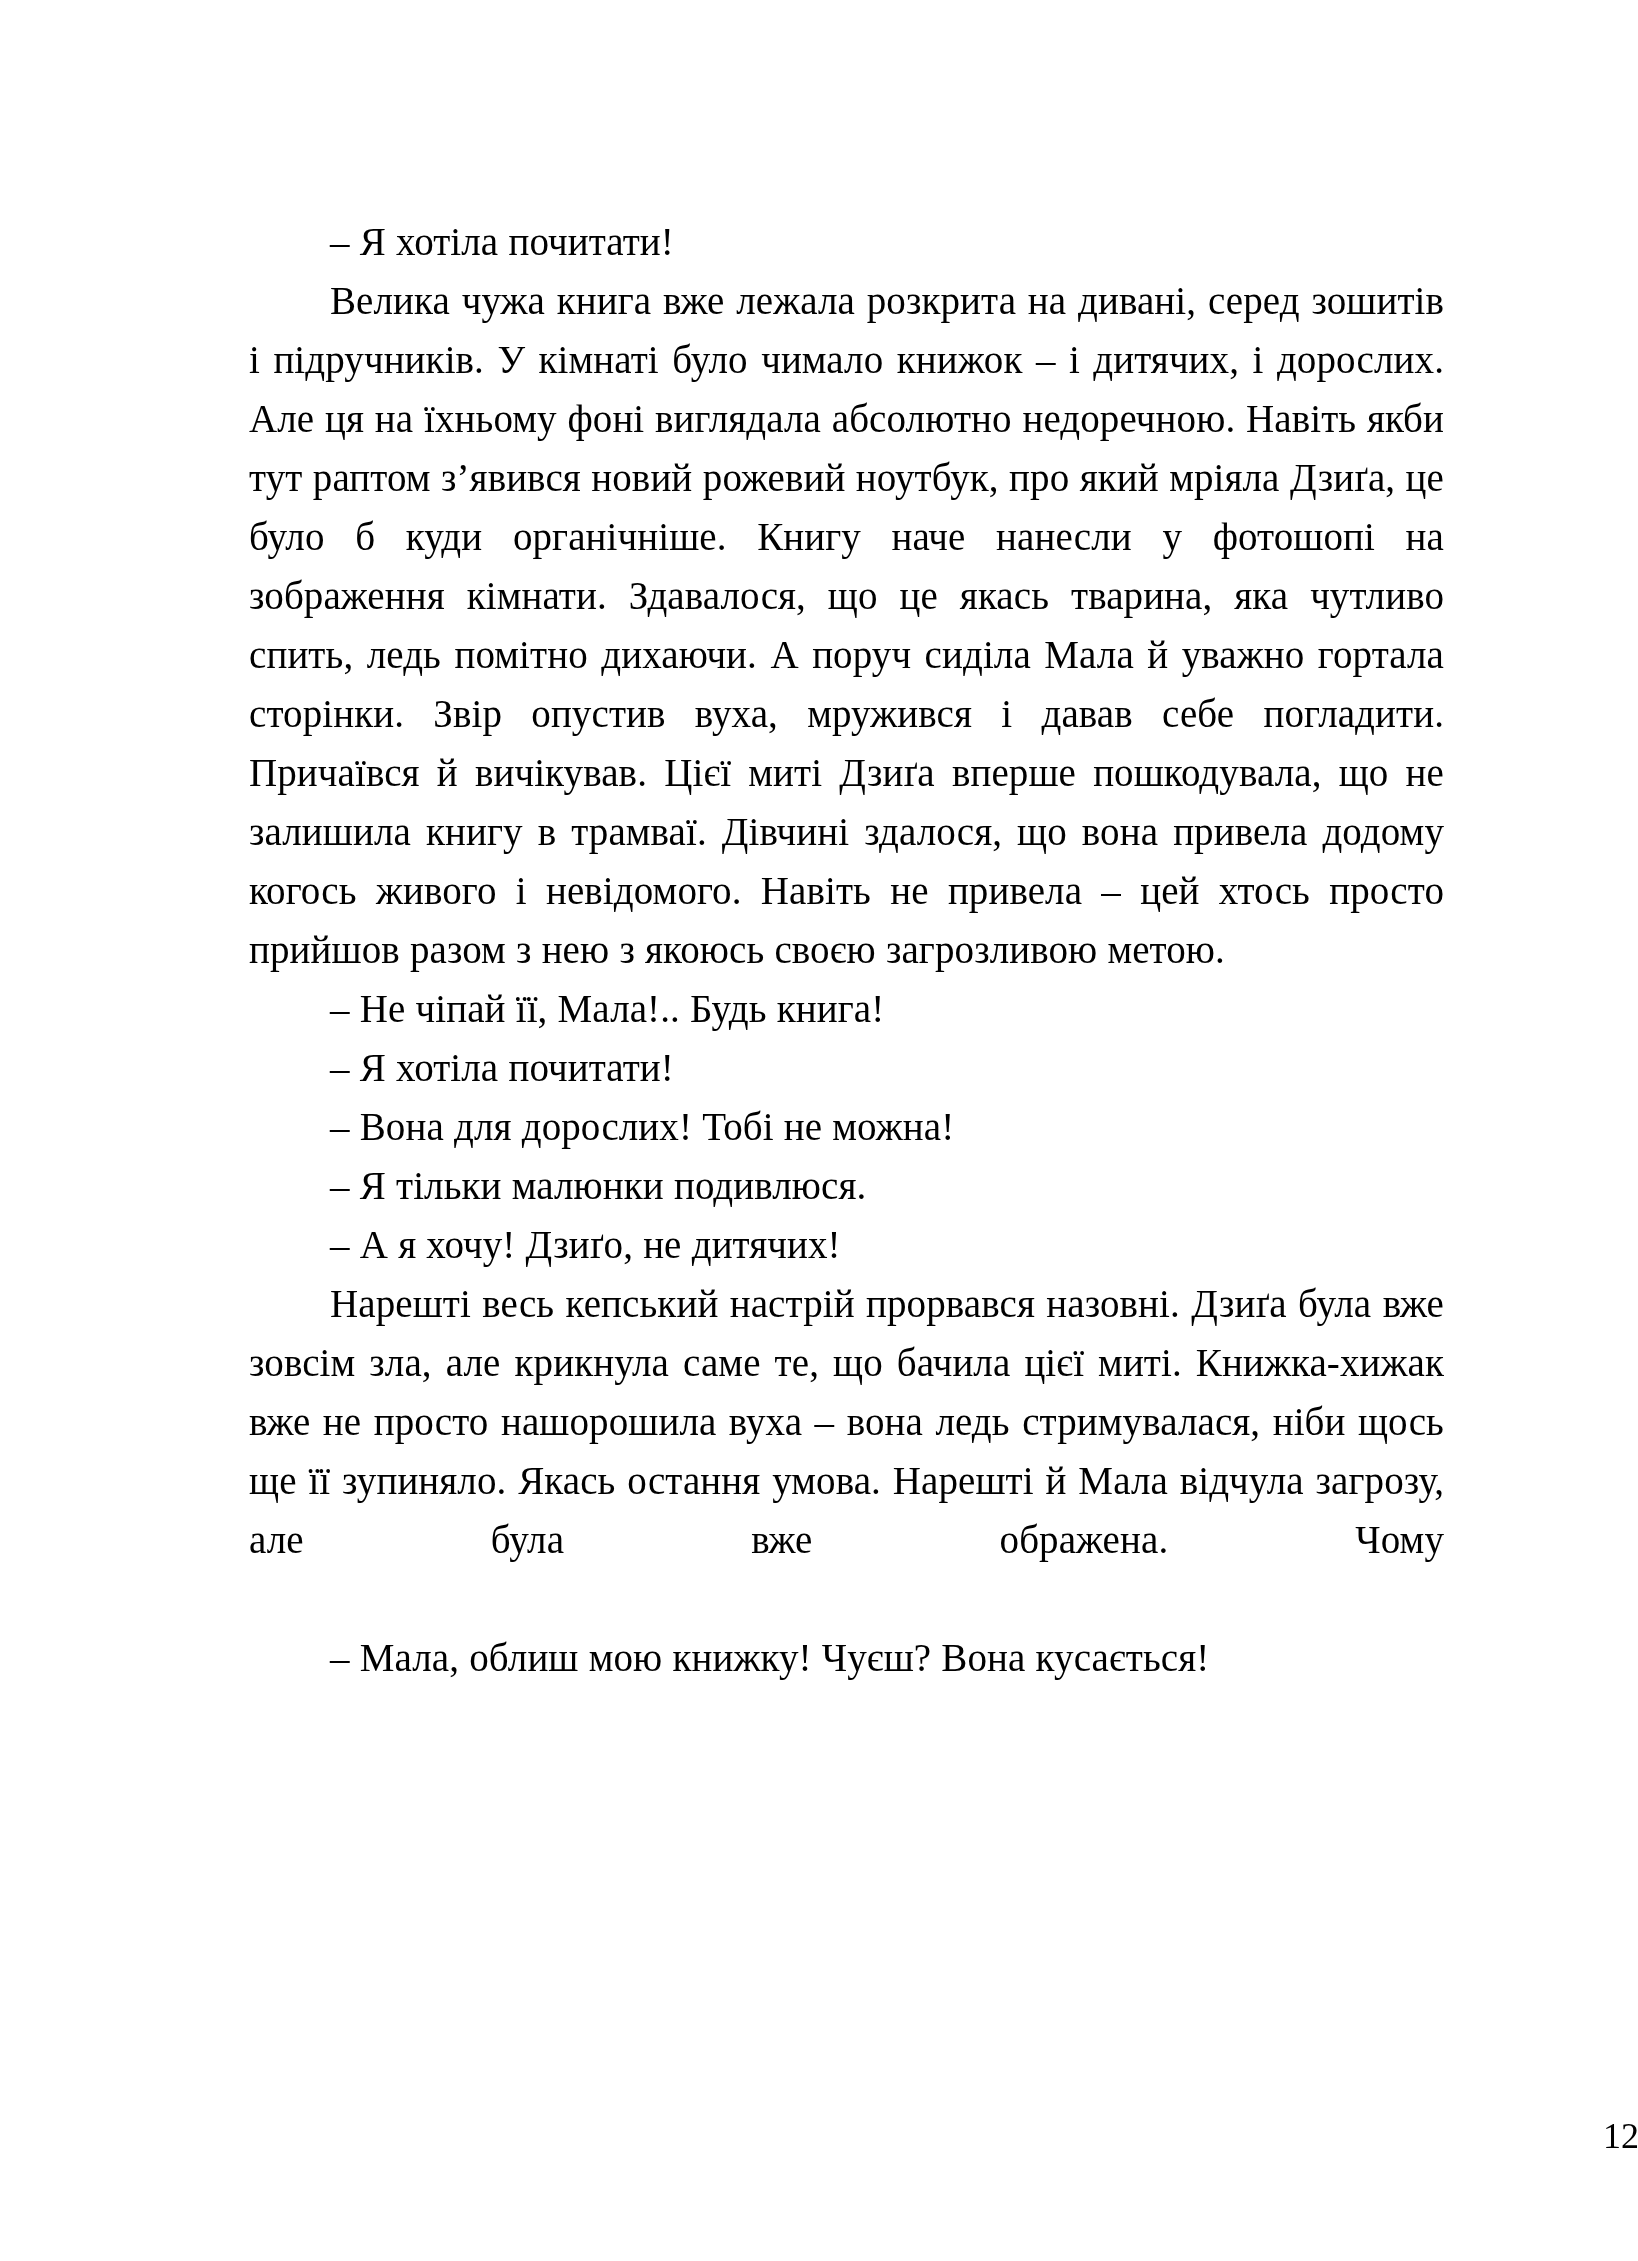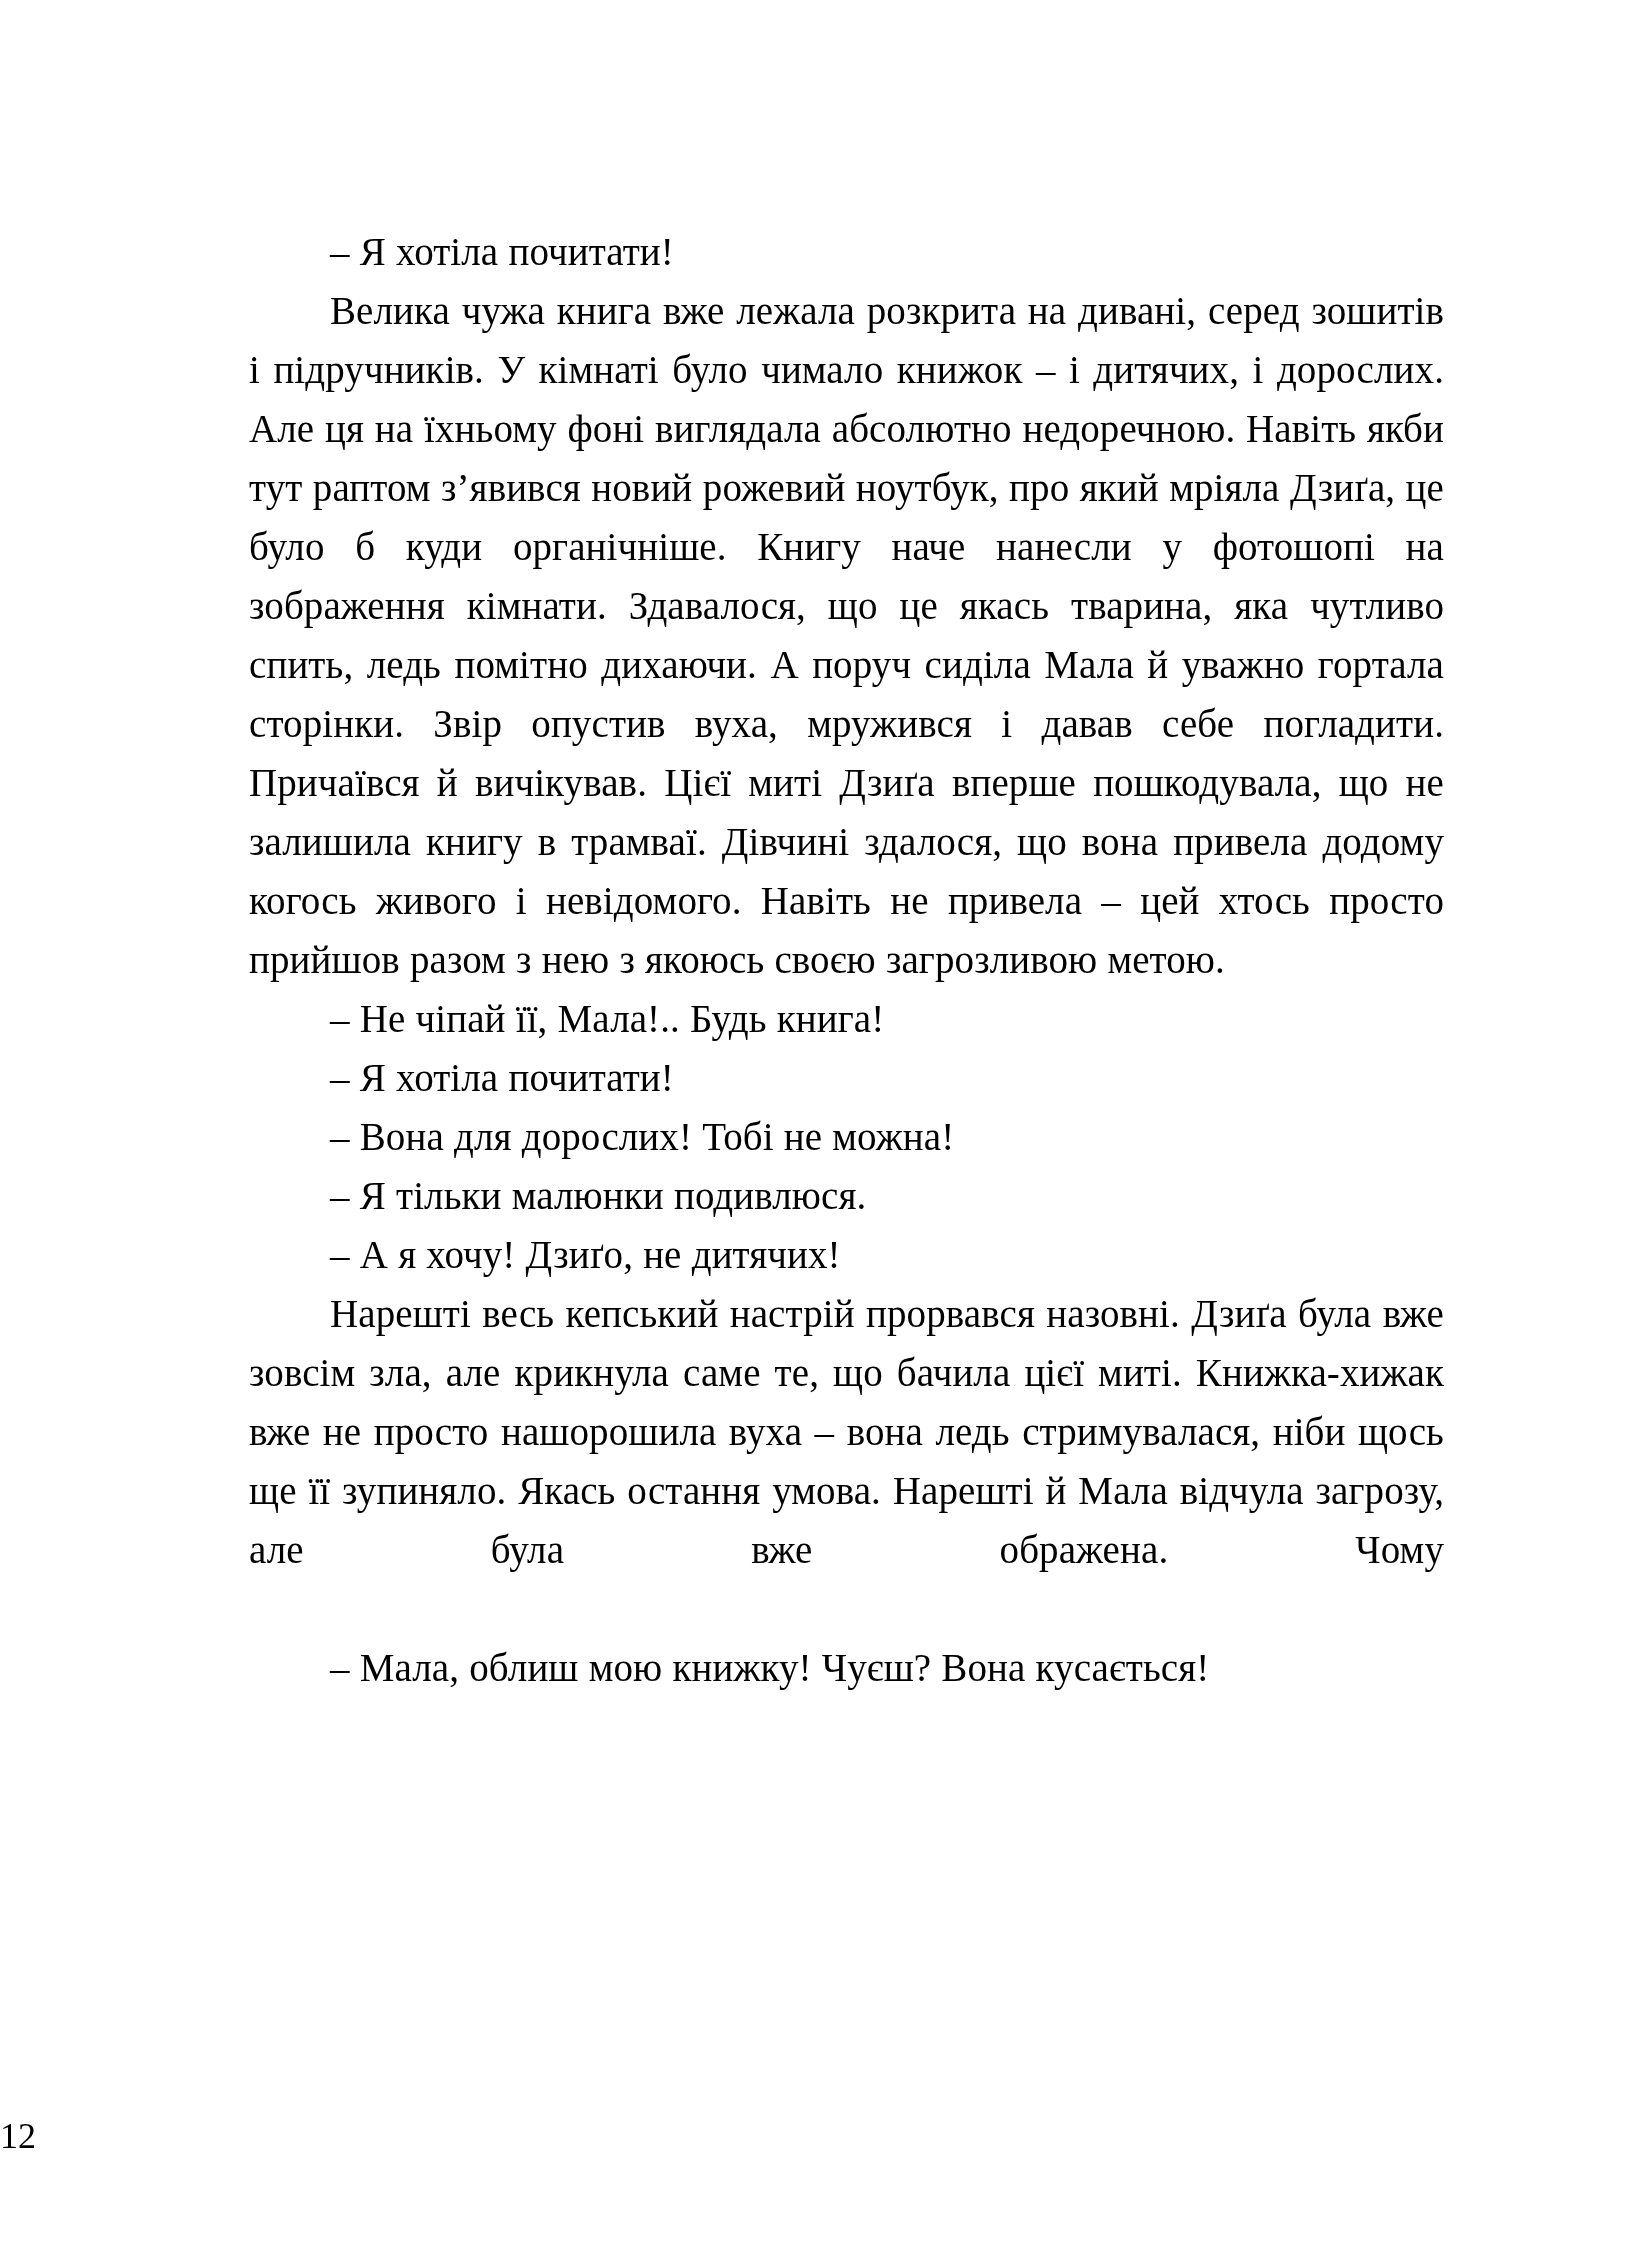--- a/index.html
+++ b/index.html
@@ -23,21 +23,21 @@
     top: 0;
     width: 1639px;
     height: 2261px;
     background: #ffffff;
     box-sizing: border-box;
   }
 
   .text-block {
     position: absolute;
     left: 249px;
-    top: 222px;
+    top: 212px;
     width: 1195px;
   }
 
   p.para {
     margin: 0;
     padding: 0;
     font-size: 39px;
     line-height: 59px;
     text-align: justify;
     text-justify: inter-word;
@@ -46,21 +46,21 @@
     letter-spacing: 0.1px;
     word-spacing: 0.3px;
     hyphens: manual;
   }
 
   .pagenum {
     position: absolute;
     left: 0;
     top: 2115px;
     width: 1639px;
-    text-align: left;
+    text-align: right;
     font-size: 36px;
     line-height: 43px;
     font-family: "Liberation Serif", "DejaVu Serif", serif;
   }
 
   
   .justify-all {
     text-align: justify;
   }
   .justify-all::after {

